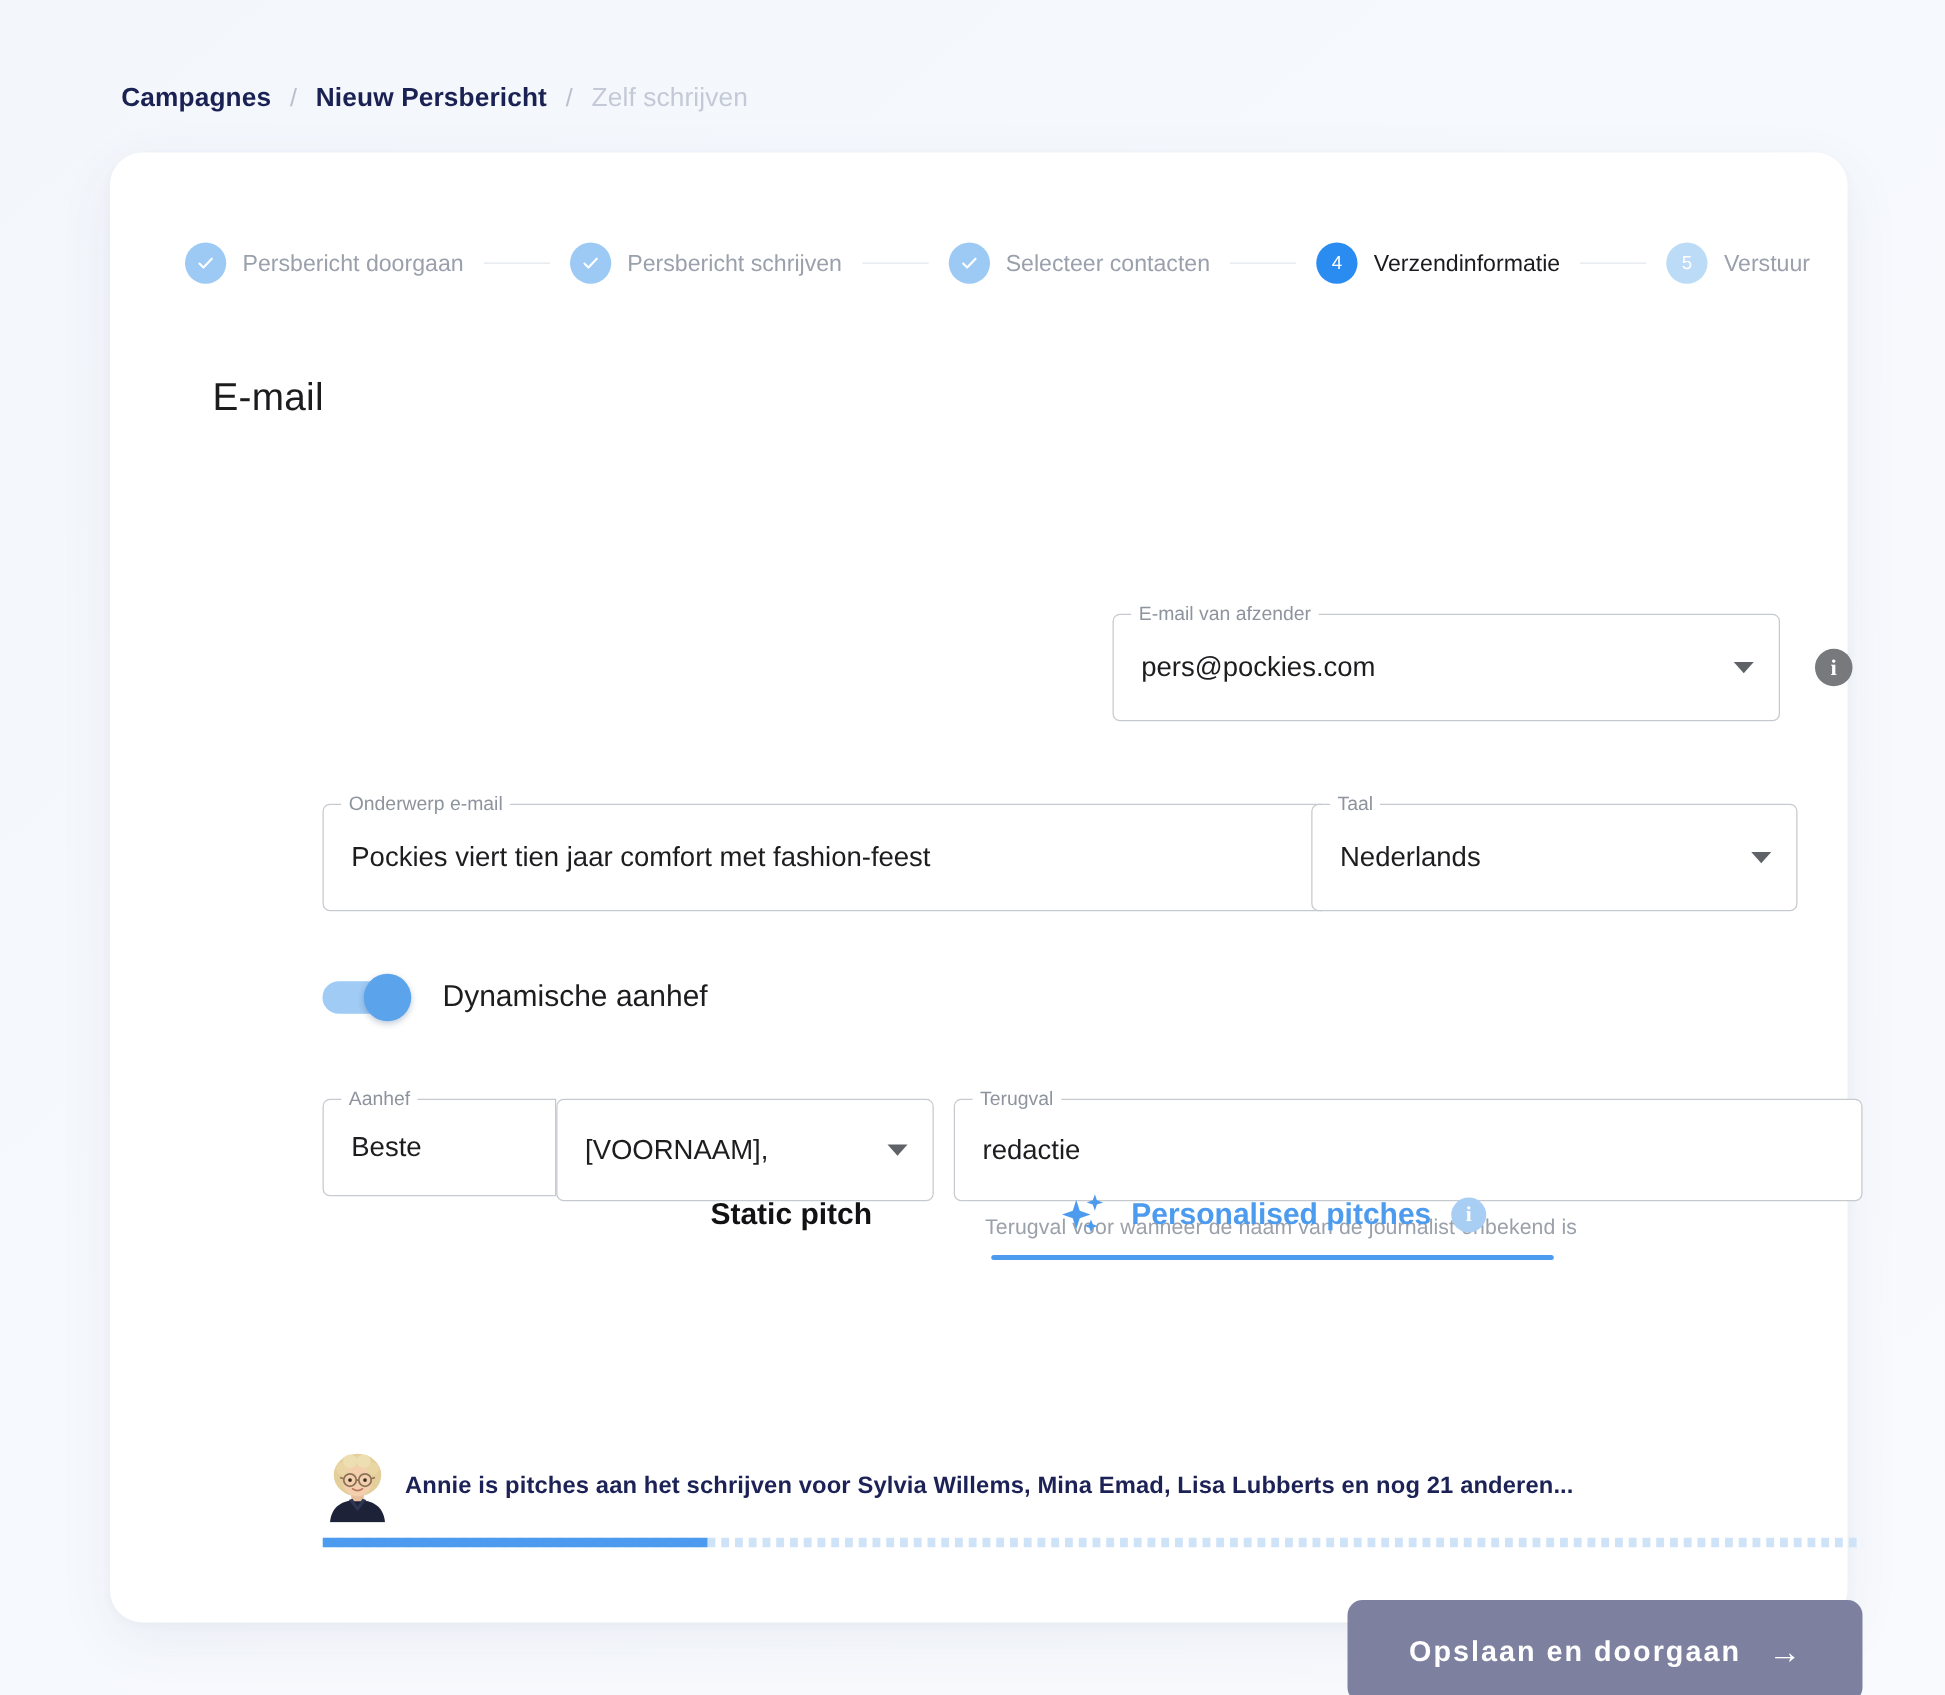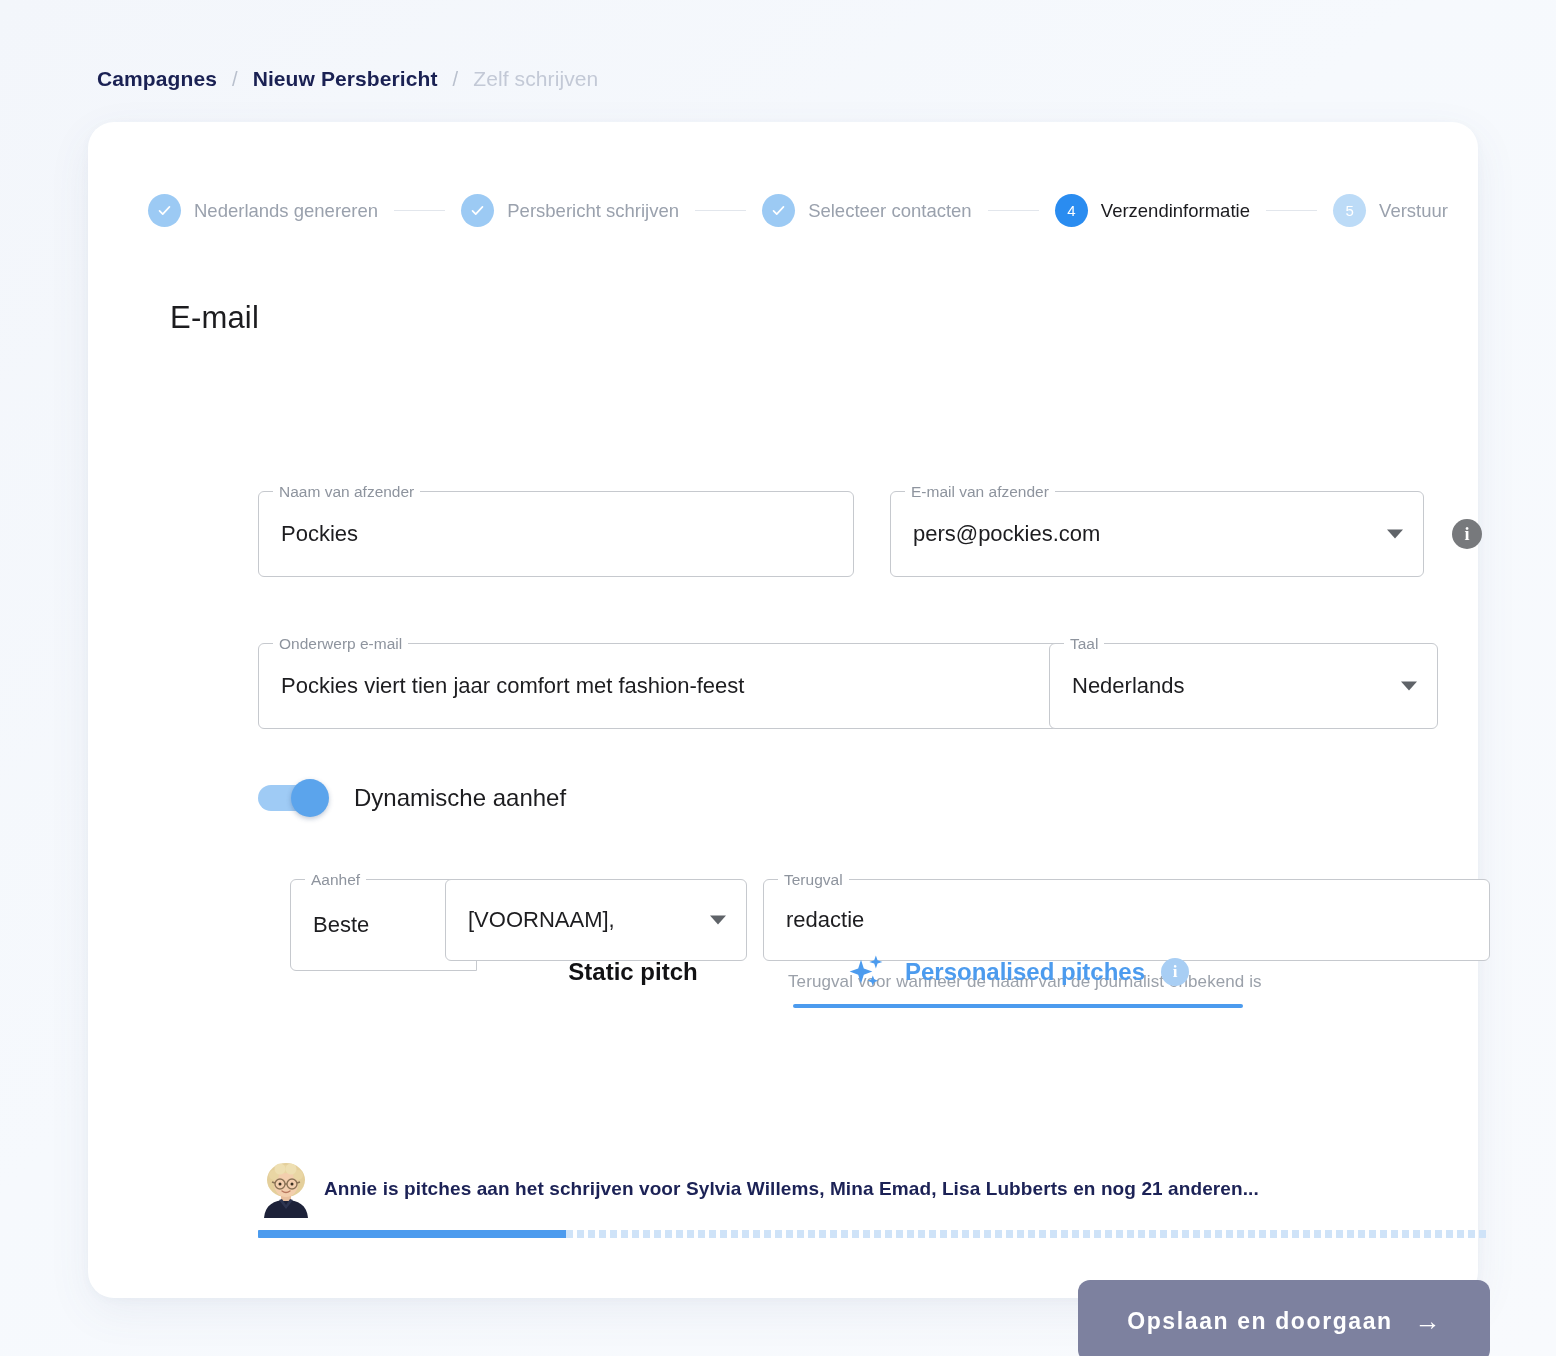--- a/index.html
+++ b/index.html
@@ -110,21 +110,21 @@
     width: 0; height: 0;
     border-left: 8.5px solid transparent;
     border-right: 8.5px solid transparent;
     border-top: 9px solid #5f6368;
   }
 
   #f-sendername { left: 170px; top: 369px; width: 596px; height: 86px; }
   #f-senderemail{ left: 802px; top: 369px; width: 534px; height: 86px; }
   #f-subject    { left: 170px; top: 521px; width: 805px; height: 86px; }
   #f-language   { left: 961px; top: 521px; width: 389px; height: 86px; }
-  #f-aanhef     { left: 170px; top: 757px; width: 187px; height: 92px; border-radius: 6px 0 0 6px; margin-left: 32px; }
+  #f-aanhef     { left: 170px; top: 757px; width: 187px; height: 78px; border-radius: 6px 0 0 6px; }
   #f-placeholder{ left: 357px; top: 757px; width: 302px; height: 82px; }
   #f-terugval   { left: 675px; top: 757px; width: 727px; height: 82px; }
 
   .info-circle {
     position: absolute;
     width: 30px; height: 30px; border-radius: 50%;
     background: #77797c;
     display: flex; align-items: center; justify-content: center;
     color: #fff; font-size: 18px; font-weight: 700;
     font-family: "Liberation Serif", serif;
@@ -271,21 +271,21 @@
 <div class="card">
 
   <div class="stepper">
 
     <div class="step">
       <span class="step-circle done">
         <svg viewBox="0 0 24 24">
           <path d="M5 12.5l4.5 4.5L19 7" fill="none" stroke="#ffffff" stroke-width="2.4" stroke-linecap="round" stroke-linejoin="round"></path>
         </svg>
       </span>
-      <span class="step-label">Nederlands genereren</span>
+      <span class="step-label">Persbericht doorgaan</span>
     </div>
     <span class="step-conn"></span>
 
     <div class="step">
       <span class="step-circle done">
         <svg viewBox="0 0 24 24">
           <path d="M5 12.5l4.5 4.5L19 7" fill="none" stroke="#ffffff" stroke-width="2.4" stroke-linecap="round" stroke-linejoin="round"></path>
         </svg>
       </span>
       <span class="step-label">Persbericht schrijven</span>
@@ -310,24 +310,20 @@
 
     <div class="step">
       <span class="step-circle todo">5</span>
       <span class="step-label">Verstuur</span>
     </div>
 
   </div>
 
   <div class="section-title">E-mail</div>
 
-  <div class="field" id="f-sendername">
-    <span class="legend">Naam van afzender</span>
-    <span class="value">Pockies</span>
-  </div>
 
   <div class="field" id="f-senderemail">
     <span class="legend">E-mail van afzender</span>
     <span class="value">pers@pockies.com</span>
     <span class="caret"></span>
   </div>
   <div class="info-circle" id="info-email">i</div>
 
   <div class="field" id="f-subject">
     <span class="legend">Onderwerp e-mail</span>

